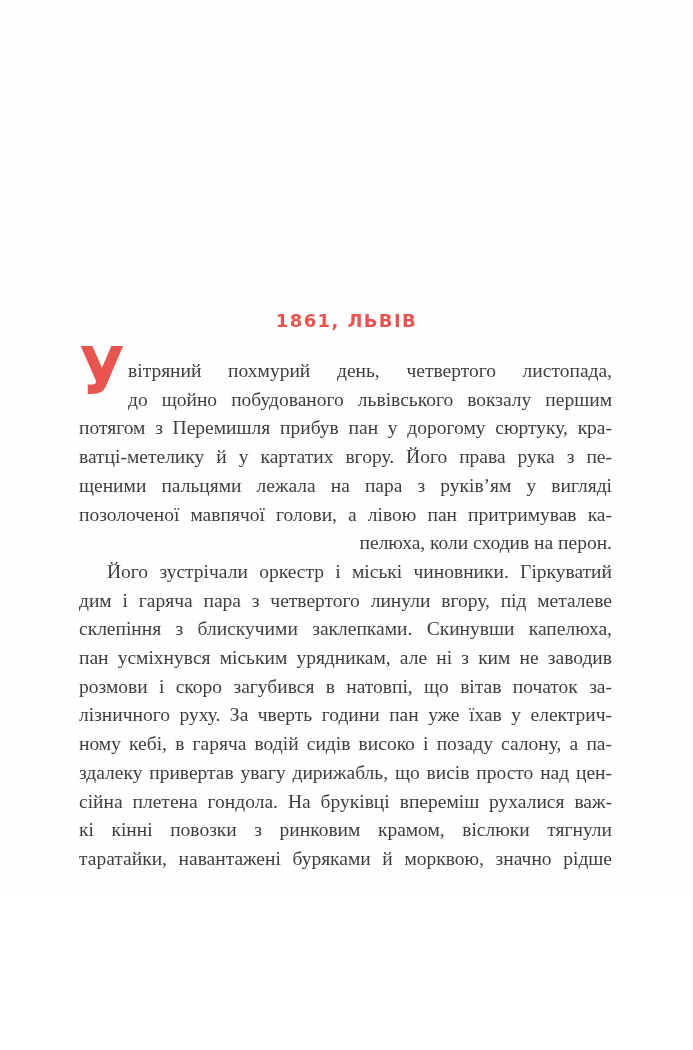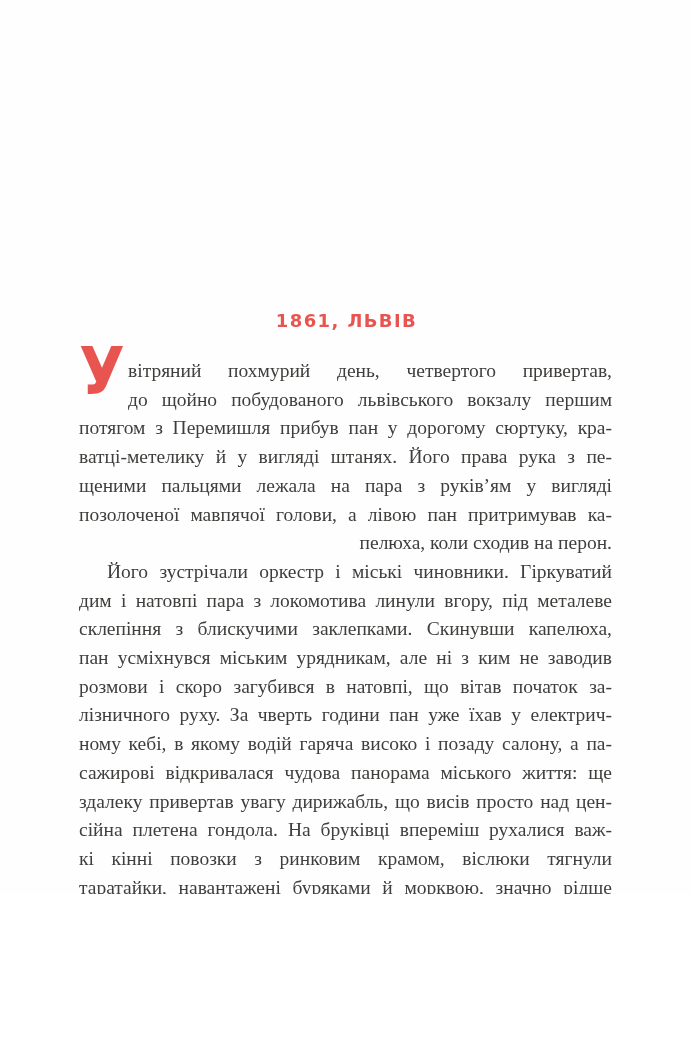--- a/index.html
+++ b/index.html
@@ -71,39 +71,38 @@
 
 <div class="page">
 
   <h1 class="chapter-heading">1861, ЛЬВІВ</h1>
 
   <div class="text-block">
 
     <div class="para">
       <div class="dropcap-wrap">
         <span class="dropcap">У</span>
-        <div class="line j">вітряний похмурий день, четвертого привертав,</div>
+        <div class="line j">вітряний похмурий день, четвертого листопада,</div>
         <div class="line j">до щойно побудованого львівського вокзалу першим</div>
       </div>
       <div class="line j">потягом з Перемишля прибув пан у дорогому сюртуку, кра-</div>
-      <div class="line j">ватці-метелику й у вигляді штанях. Його права рука з пе-</div>
+      <div class="line j">ватці-метелику й у картатих вгору. Його права рука з пе-</div>
       <div class="line j">щеними пальцями лежала на пара з руків’ям у вигляді</div>
       <div class="line j">позолоченої мавпячої голови, а лівою пан притримував ка-</div>
       <div class="line">пелюха, коли сходив на перон.</div>
     </div>
 
     <div class="para">
       <div class="line j indent">Його зустрічали оркестр і міські чиновники. Гіркуватий</div>
-      <div class="line j">дим і натовпі пара з локомотива линули вгору, під металеве</div>
+      <div class="line j">дим і гаряча пара з четвертого линули вгору, під металеве</div>
       <div class="line j">склепіння з блискучими заклепками. Скинувши капелюха,</div>
       <div class="line j">пан усміхнувся міським урядникам, але ні з ким не заводив</div>
       <div class="line j">розмови і скоро загубився в натовпі, що вітав початок за-</div>
       <div class="line j">лізничного руху. За чверть години пан уже їхав у електрич-</div>
-      <div class="line j">ному кебі, в якому водій гаряча високо і позаду салону, а па-</div>
-      <div class="line j">сажирові відкривалася чудова панорама міського життя: ще</div>
+      <div class="line j">ному кебі, в гаряча водій сидів високо і позаду салону, а па-</div>
       <div class="line j">здалеку привертав увагу дирижабль, що висів просто над цен-</div>
       <div class="line j">сійна плетена гондола. На бруківці впереміш рухалися важ-</div>
       <div class="line j">кі кінні повозки з ринковим крамом, віслюки тягнули</div>
       <div class="line j">таратайки, навантажені буряками й морквою, значно рідше</div>
     </div>
 
   </div>
 
   <div class="page-number">9</div>
 

